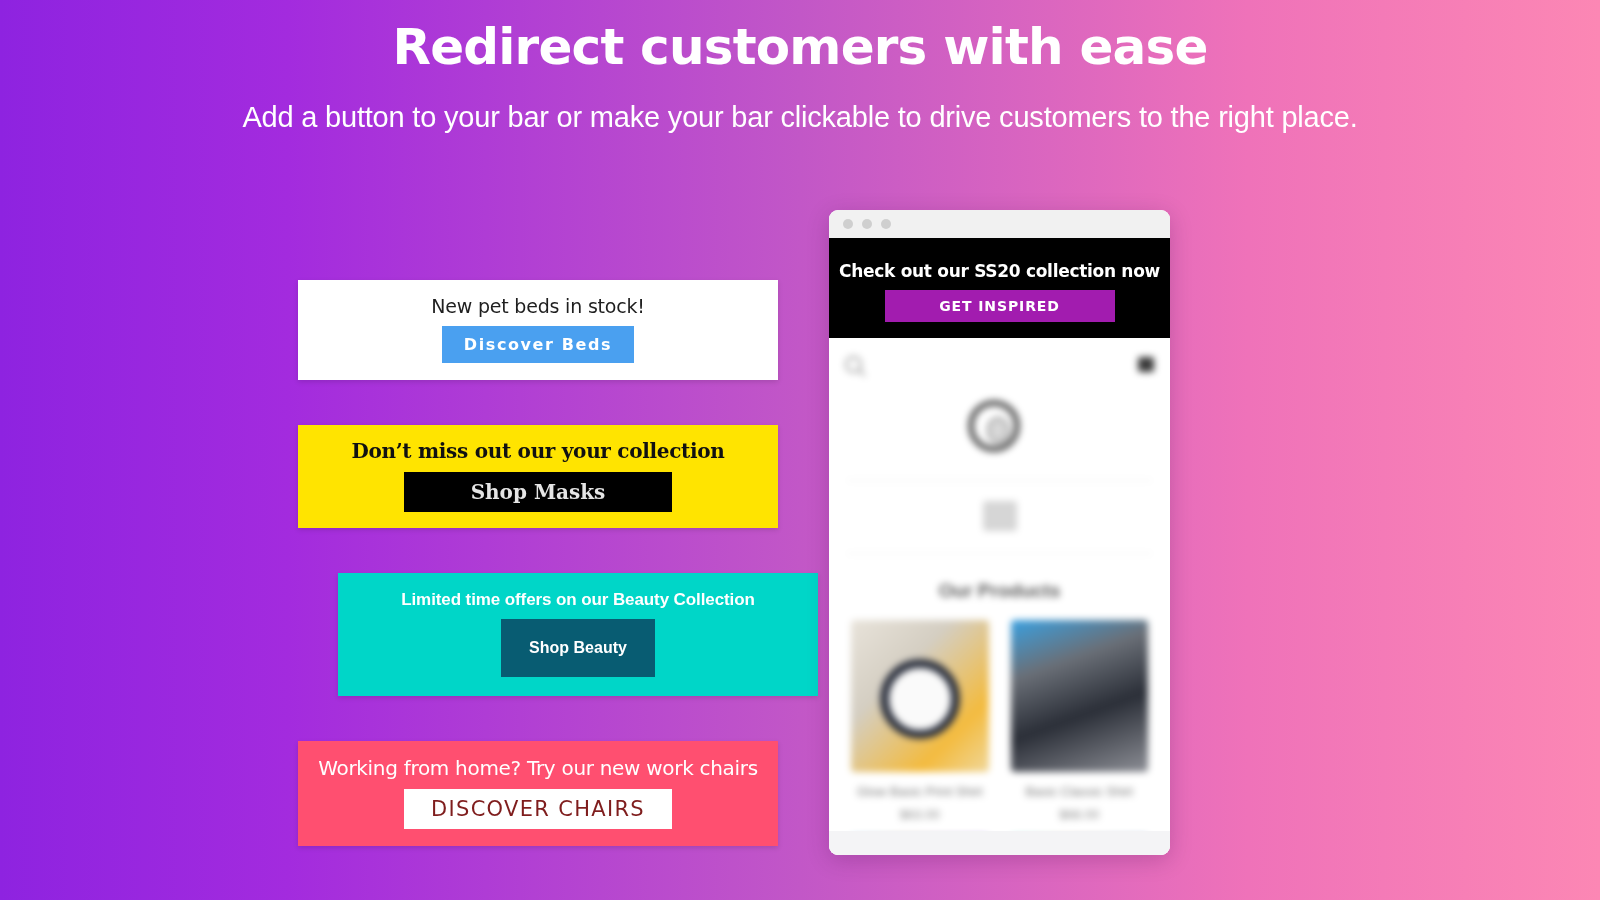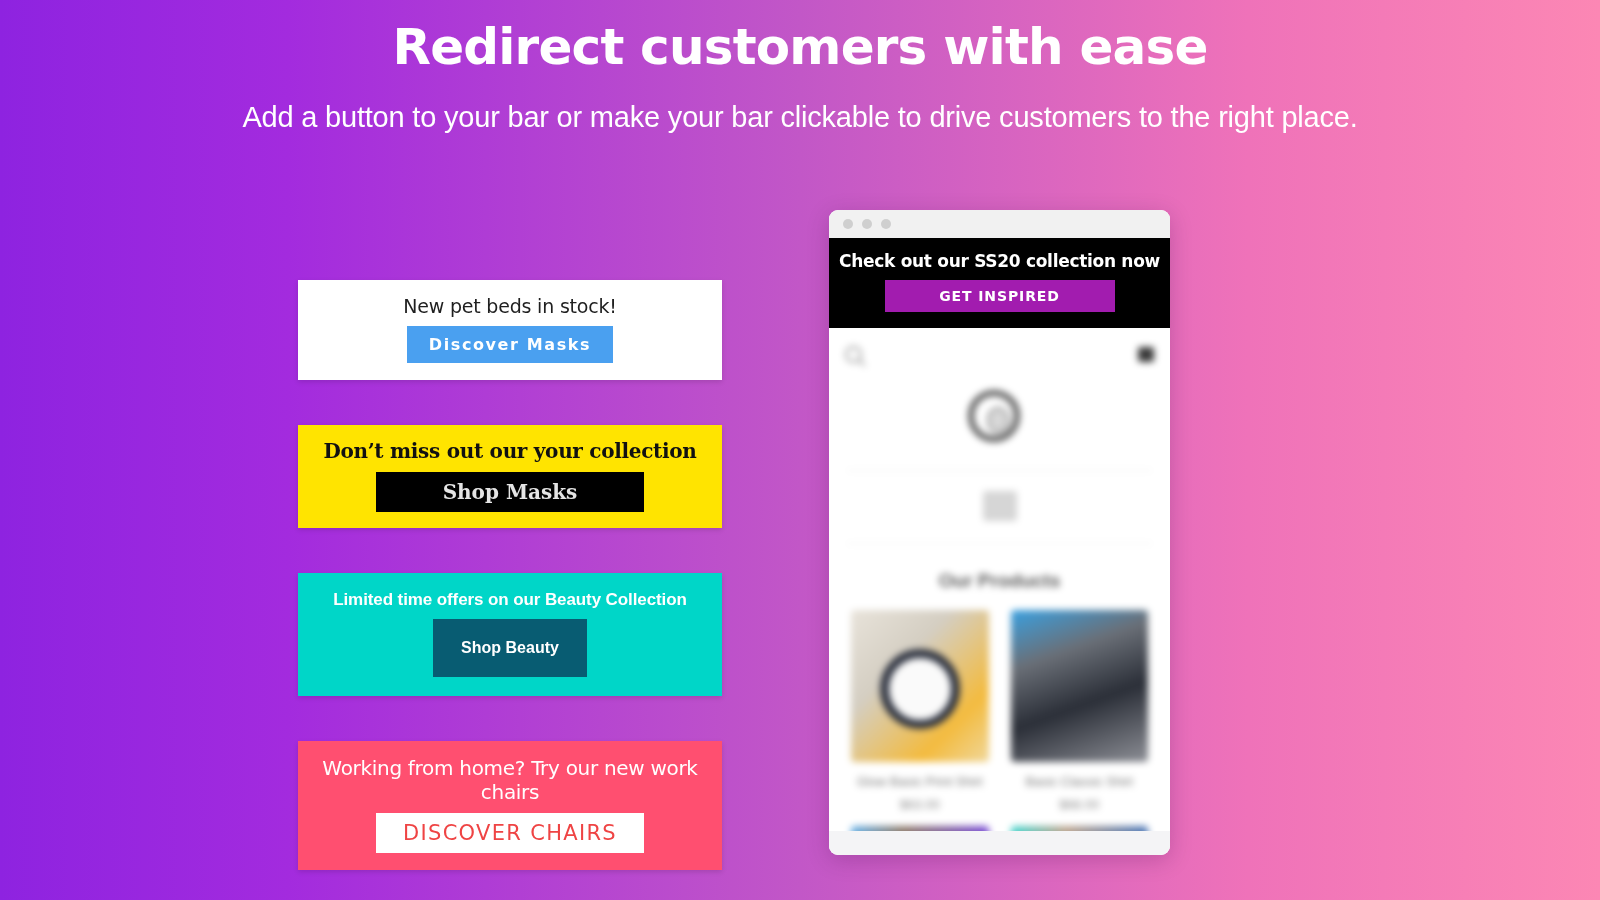--- a/index.html
+++ b/index.html
@@ -44,21 +44,21 @@
   }
 
   
   .bars {
     position:absolute;
     left:298px;
     top:95px;
     width:400px;
   }
   .bar {
-    width:424px;
+    width:480px;
     box-shadow:0 2px 5px rgba(0,0,0,0.13);
     text-align:center;
     margin-bottom:45px;
     padding:14px 10px 16px 10px;
   }
   .bar-msg { display:block; }
   .bar-btn {
     display:inline-block;
     margin-top:9px;
     cursor:pointer;
@@ -86,40 +86,40 @@
     font-family:"DejaVu Serif", serif; letter-spacing:-0.3px;
   }
   .bar-2 .bar-btn {
     background:#000000; color:#e5e5e5;
     font-size:20px; font-weight:700;
     padding:8px 30px; min-width:268px;
     font-family:"DejaVu Serif", serif;
   }
 
   
-  .bar-3 { background:#00D6C8; padding:17px 10px 19px; }
+  .bar-3 { background:#00D6C8; padding:17px 10px 19px;margin-left:40px; }
   .bar-3 .bar-msg {
     color:#ffffff; font-size:17px; font-weight:700;
     font-family:"Liberation Sans", sans-serif; letter-spacing:-0.1px;
   }
   .bar-3 .bar-btn {
     background:#085C72; color:#ffffff;
     font-size:16px; font-weight:700;
     padding:20px 28px;
     font-family:"Liberation Sans", sans-serif;
   }
 
   
   .bar-4 { background:#FF4F70; padding:15px 10px 17px; margin-bottom:12px; }
   .bar-4 .bar-msg {
     color:#ffffff; font-size:20px; font-weight:400;
     font-family:"DejaVu Sans", sans-serif; letter-spacing:-0.3px;
   }
   .bar-4 .bar-btn {
-    background:#ffffff; color:#ef4444;
+    background:#ffffff; color:#7f1d1d;
     font-size:21px; font-weight:400;
     letter-spacing:1.3px;
     padding:8px 26px; min-width:268px;
     font-family:"DejaVu Sans", sans-serif;
   }
 
   
   .browser {
     position:absolute;
     left:829px;
@@ -138,21 +138,21 @@
     align-items:center;
     padding-left:14px;
     gap:9px;
   }
   .dot { width:10px; height:10px; border-radius:50%; background:#CFCFCF; }
 
   
   .announce {
     background:#000000;
     text-align:center;
-    padding:13px 10px 16px;
+    padding:23px 10px 16px;
   }
   .announce-msg {
     display:block;
     color:#ffffff;
     font-size:17px;
     font-weight:700;
     font-family:"DejaVu Sans", sans-serif;
     letter-spacing:-0.3px;
   }
   .announce-btn {
@@ -269,21 +269,21 @@
   <h1 class="hero-title">Redirect customers with ease</h1>
   <p class="hero-sub">Add a button to your bar or make your bar clickable to drive customers to the right place.</p>
 </div>
 
 <div class="stage">
 
   <div class="bars">
 
     <div class="bar bar-1">
       <span class="bar-msg">New pet beds in stock!</span>
-      <button class="bar-btn">Discover Masks</button>
+      <button class="bar-btn">Discover Beds</button>
     </div>
 
     <div class="bar bar-2">
       <span class="bar-msg">Don’t miss out our your collection</span>
       <button class="bar-btn">Shop Masks</button>
     </div>
 
     <div class="bar bar-3">
       <span class="bar-msg">Limited time offers on our Beauty Collection</span>
       <button class="bar-btn">Shop Beauty</button>

